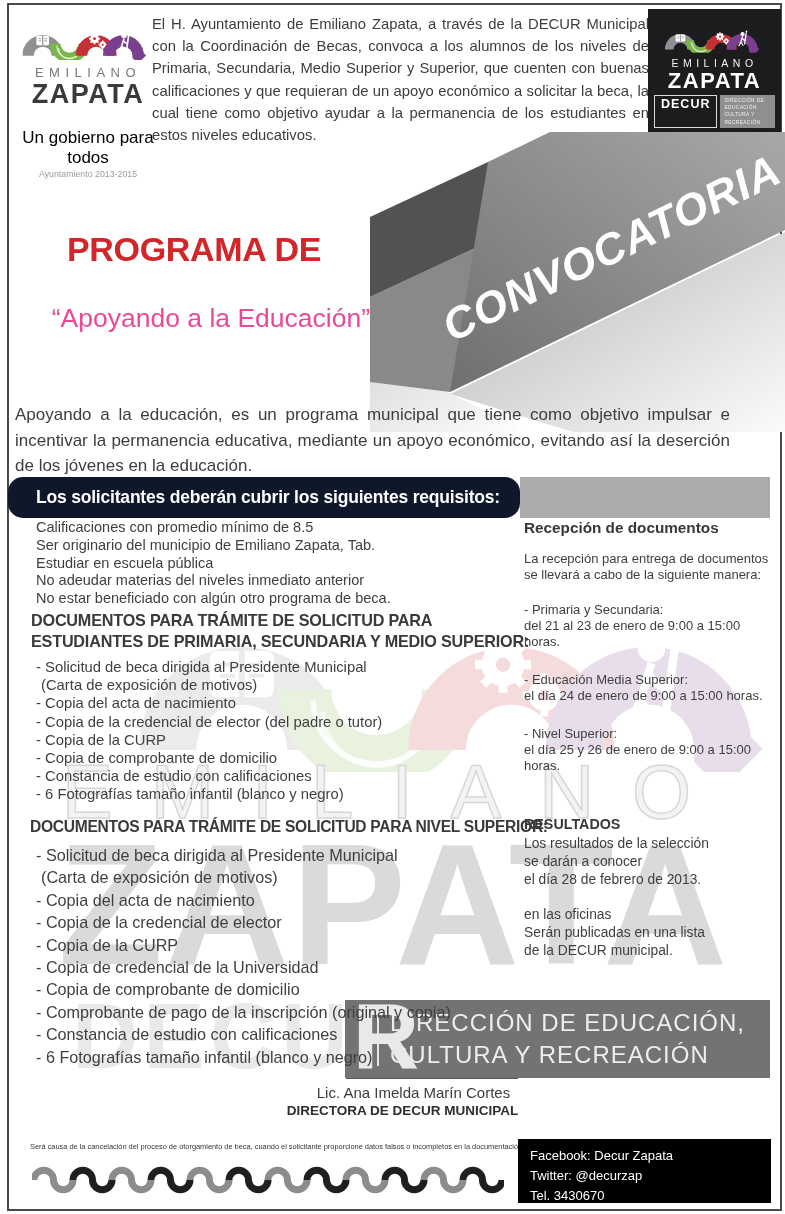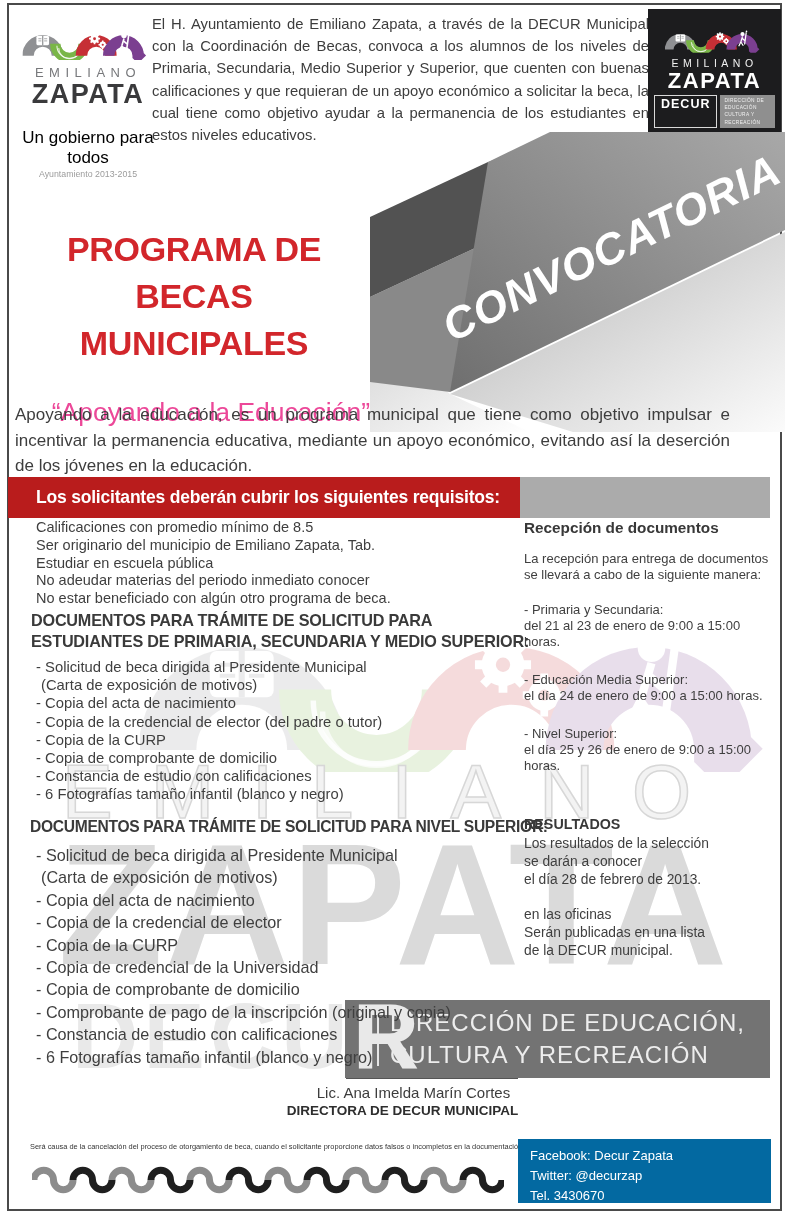--- a/index.html
+++ b/index.html
@@ -34,23 +34,23 @@
 
   
   .banner{position:absolute;left:370px;top:132px;width:415px;height:300px;z-index:1;}
 
   
   .description{position:absolute;left:15px;top:402px;width:715px;font-size:17px;line-height:1.5;
                text-align:justify;color:#3d3d3d;z-index:3;}
 
   
   .reqbar{position:absolute;left:8px;top:477px;right:15px;height:41px;z-index:3;}
-  .reqbar .red{position:absolute;left:0;top:0;width:512px;height:41px;background:#b91c1c;
+  .reqbar .red{position:absolute;left:0;top:0;width:512px;height:41px;background:#0f172a;
                color:#fff;font-size:17.5px;font-weight:bold;line-height:41px;padding-left:28px;
-               box-sizing:border-box;letter-spacing:-.2px;white-space:nowrap;}
+               box-sizing:border-box;letter-spacing:-.2px;white-space:nowrap;border-radius:15px;}
   .reqbar .gray{position:absolute;left:512px;top:0;right:0;height:41px;background:#ababab;}
 
   
   .req-list{position:absolute;left:36px;top:519px;width:480px;z-index:3;
             font-size:14.5px;line-height:17.8px;color:#3f3f3f;}
   .docs-heading1{position:absolute;left:31px;top:610px;width:500px;z-index:3;
                  font-size:16.2px;font-weight:bold;color:#3a3a3a;line-height:1.32;letter-spacing:-.2px;}
   .docs-list1{position:absolute;left:36px;top:658px;width:480px;z-index:3;
               font-size:14.8px;line-height:18.2px;color:#3f3f3f;}
   .docs-heading2{position:absolute;left:30px;top:818px;width:510px;z-index:3;white-space:nowrap;
@@ -85,21 +85,21 @@
   
   .signature{position:absolute;left:280px;top:1078px;width:245px;text-align:center;z-index:3;}
   .sig-line{border-top:1.5px solid #555;width:172px;margin:0 0 5px 66px;}
   .sig-name{font-size:15px;color:#3d3d3d;margin-left:22px;}
   .sig-title{font-size:13.5px;font-weight:bold;color:#2e2e2e;margin-top:2px;}
 
   
   .disclaimer{position:absolute;left:30px;top:1142px;width:485px;font-size:7.4px;color:#333;
               white-space:nowrap;z-index:3;}
   .waves{position:absolute;left:32px;top:1160px;z-index:2;}
-  .contact-box{position:absolute;left:518px;top:1139px;width:253px;height:64px;background:#0369a1;
+  .contact-box{position:absolute;left:518px;top:1139px;width:253px;height:64px;background:#000000;
                color:#fff;z-index:3;padding:7px 12px;box-sizing:border-box;}
   .contact-box div{font-size:13px;line-height:1.55;}
 </style>
 </head>
 <body>
 
 <div class="page">
   <div class="frame"></div>
 
   <svg width="0" height="0" style="position:absolute" aria-hidden="true">
@@ -153,21 +153,20 @@
       <span class="decur-badge">DECUR</span>
       <span class="decur-caption">
         <span>DIRECCIÓN DE EDUCACIÓN</span><br>
         <span>CULTURA Y RECREACIÓN</span>
       </span>
     </div>
   </div>
 
   <div class="title-block">
     <div class="title-line">PROGRAMA DE</div>
-    <div class="title-line">BECAS MUNICIPALES</div>
     <div class="subtitle">“Apoyando a la Educación”</div>
   </div>
 
   <svg class="banner" viewBox="0 0 415 300">
     <defs>
       <linearGradient id="gBand" x1="0" y1="1" x2="1" y2="0">
         <stop offset="0" stop-color="#6f6f6f"></stop>
           <stop offset="1" stop-color="#a8a8a8"></stop>
       </linearGradient>
       <linearGradient id="gLight" x1="0" y1="0" x2="1" y2="1">
@@ -204,21 +203,21 @@
   <div class="direction-band">
     <div class="divider"></div>
     <div class="line">DIRECCIÓN DE EDUCACIÓN,</div>
     <div class="line">CULTURA Y RECREACIÓN</div>
   </div>
 
   <div class="req-list">
     <div>Calificaciones con promedio mínimo de 8.5</div>
     <div>Ser originario del municipio de Emiliano Zapata, Tab.</div>
     <div>Estudiar en escuela pública</div>
-    <div>No adeudar materias del periodo inmediato conocer</div>
+    <div>No adeudar materias del niveles inmediato anterior</div>
     <div>No estar beneficiado con algún otro programa de beca.</div>
   </div>
 
   <div class="docs-heading1">DOCUMENTOS PARA TRÁMITE DE SOLICITUD PARA ESTUDIANTES DE PRIMARIA, SECUNDARIA Y MEDIO SUPERIOR:</div>
 
   <div class="docs-list1">
     <div>- Solicitud de beca dirigida al Presidente Municipal</div>
     <div class="indent">(Carta de exposición de motivos)</div>
     <div>- Copia del acta de nacimiento</div>
     <div>- Copia de la credencial de elector (del padre o tutor)</div>

